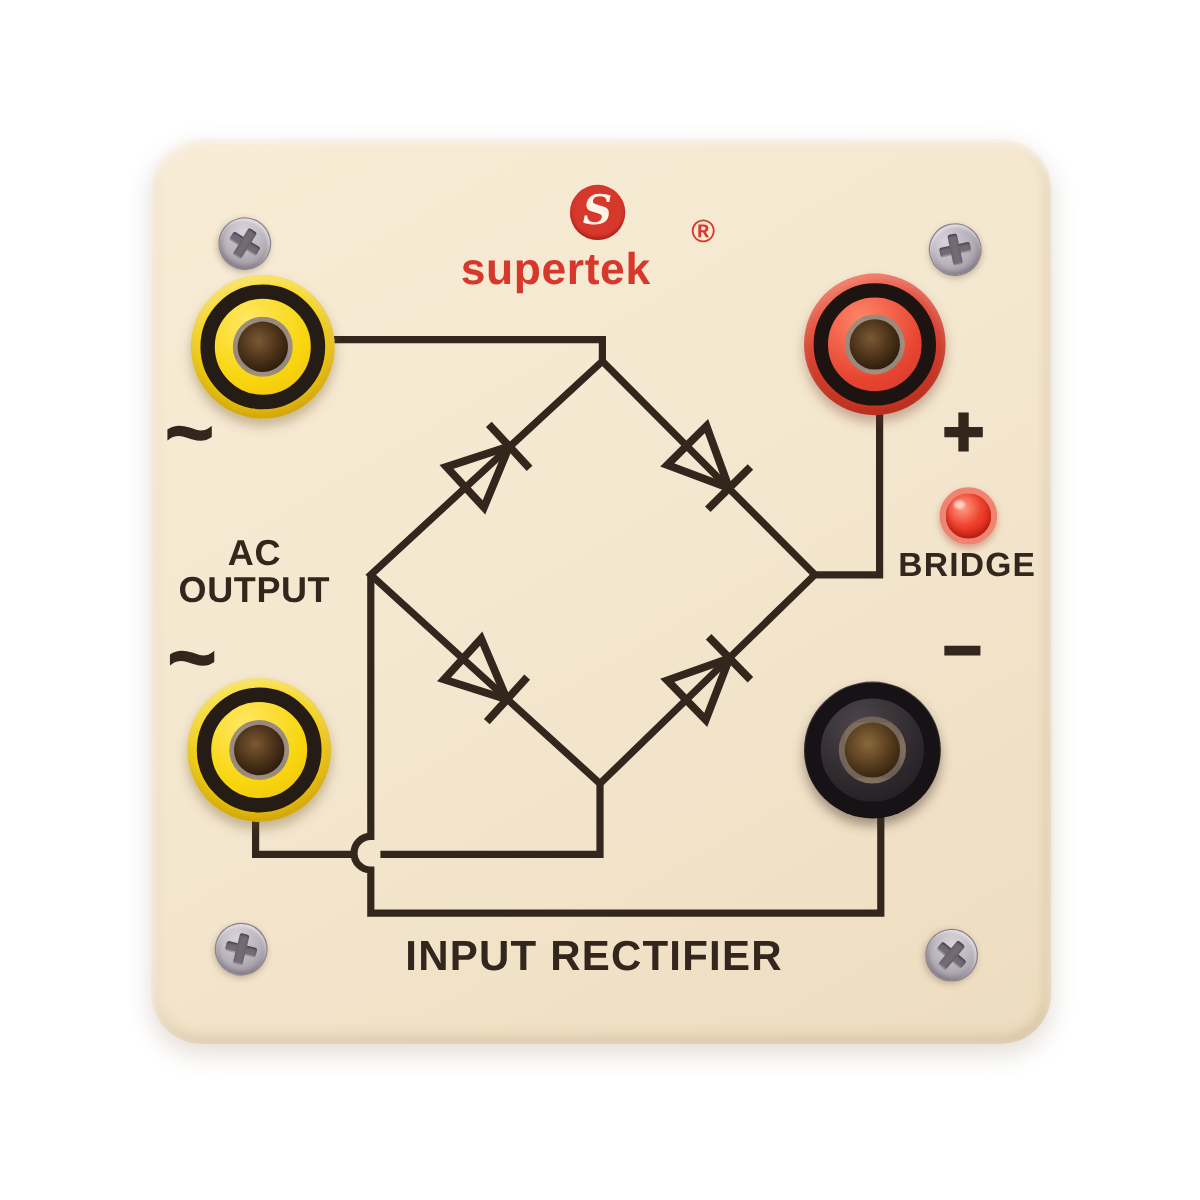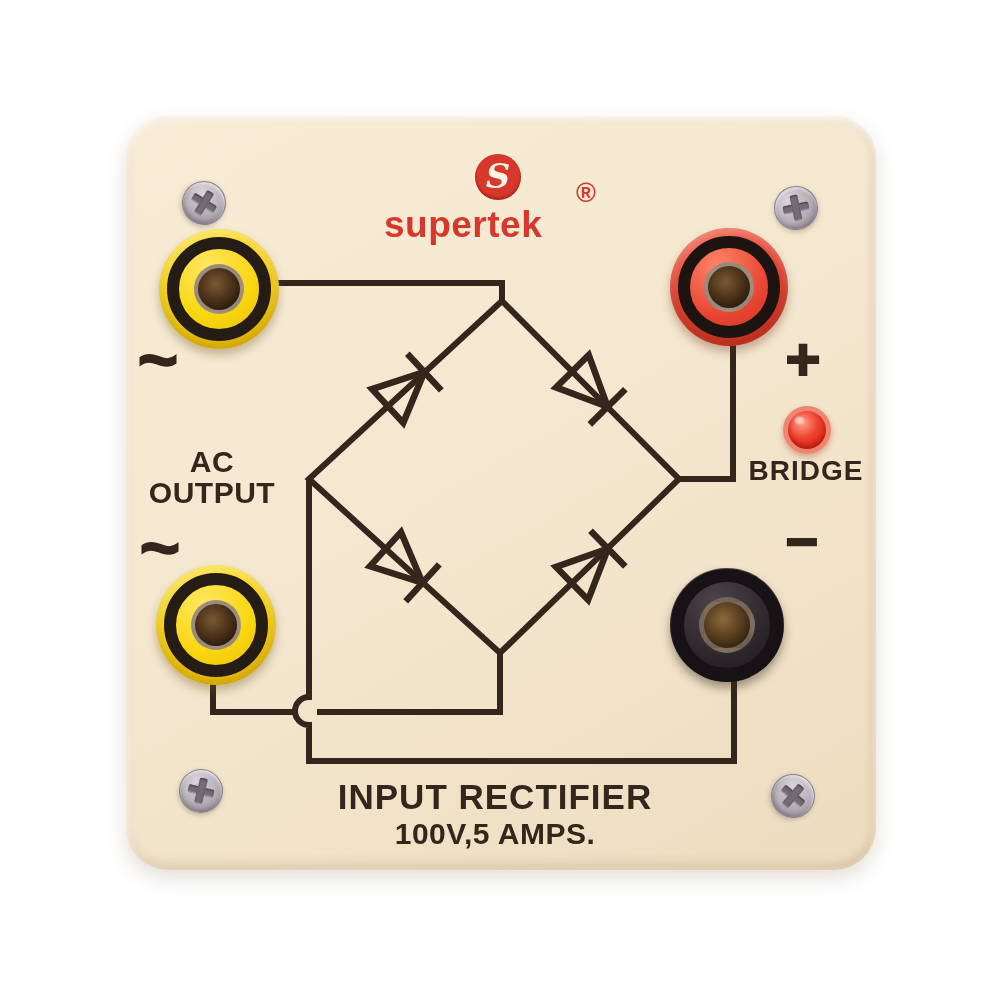--- a/index.html
+++ b/index.html
@@ -163,15 +163,14 @@
     <div>OUTPUT</div>
   </div>
 
   <div class="label plus">+</div>
   <div class="label dc-label">
     <div>BRIDGE</div>
   </div>
   <div class="label minus">−</div>
 
   <div class="label title">INPUT RECTIFIER</div>
-  <div class="label rating">100V,5 AMPS.</div>
 
 </div>
 
 </body></html>

